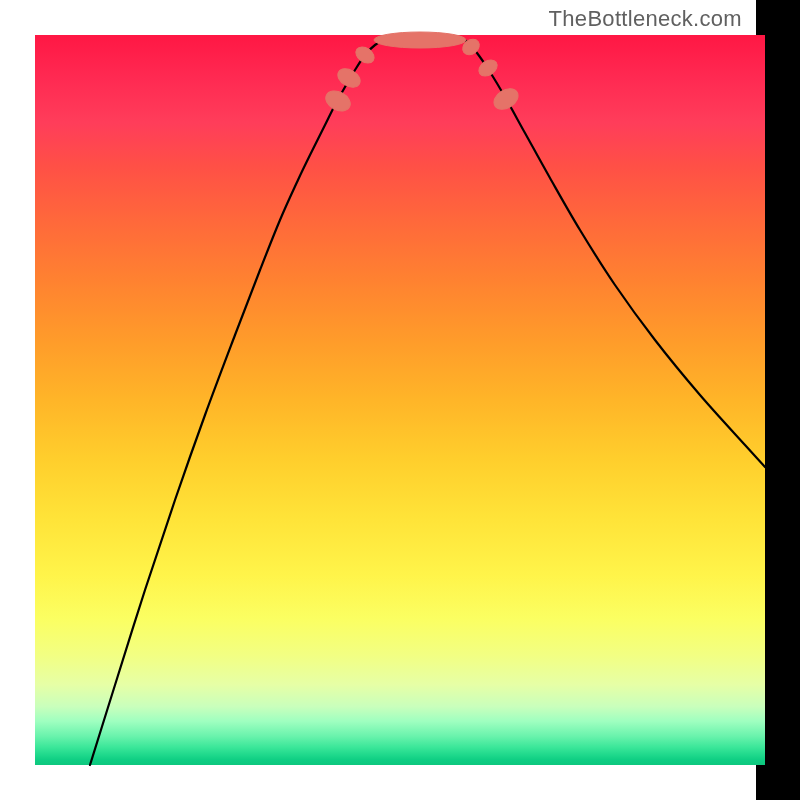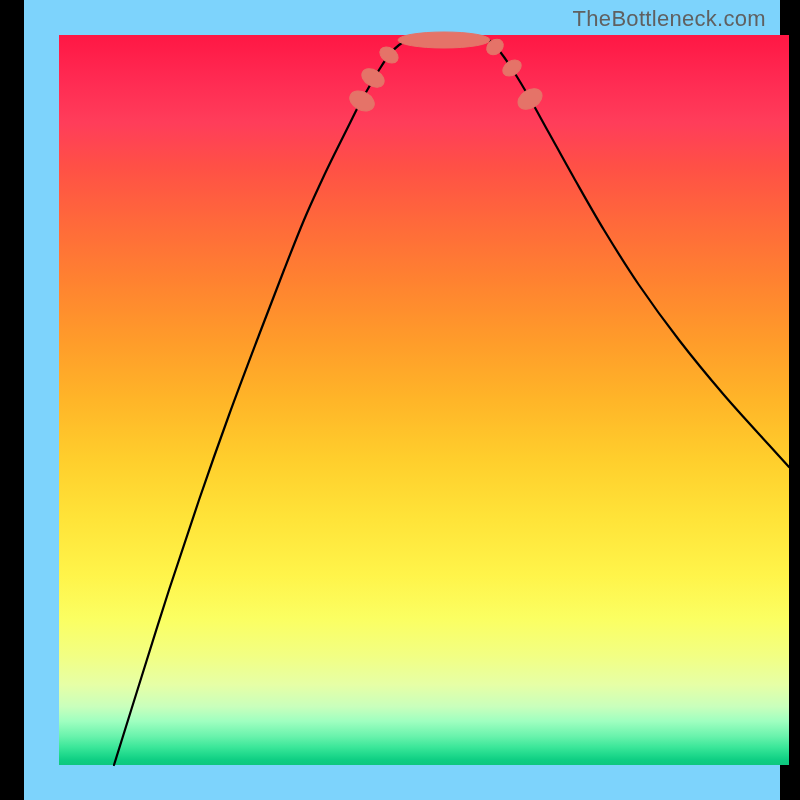--- a/index.html
+++ b/index.html
@@ -8,22 +8,21 @@
     width: 800px;
     height: 800px;
     background: #000;
     overflow: hidden;
     font-family: Arial, Helvetica, sans-serif;
   }
   .frame {
     position: relative;
     width: 756px;
     height: 800px;
-    background: #7dd3fc;
-    margin-left: 24px;
+    background: #ffffff;
   }
   .plot-area {
     position: absolute;
     left: 35px;
     top: 35px;
     width: 730px;
     height: 730px;
     
     background: linear-gradient(to bottom,
       #ff1744 0%,

